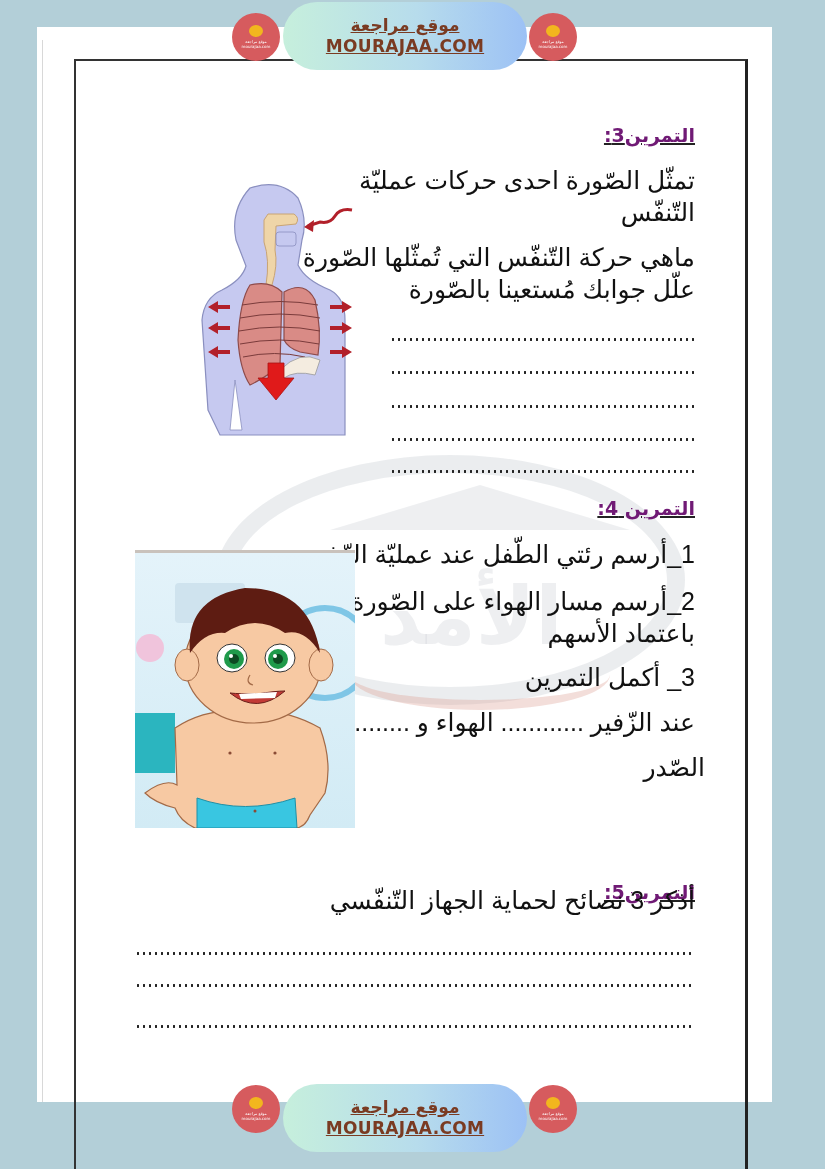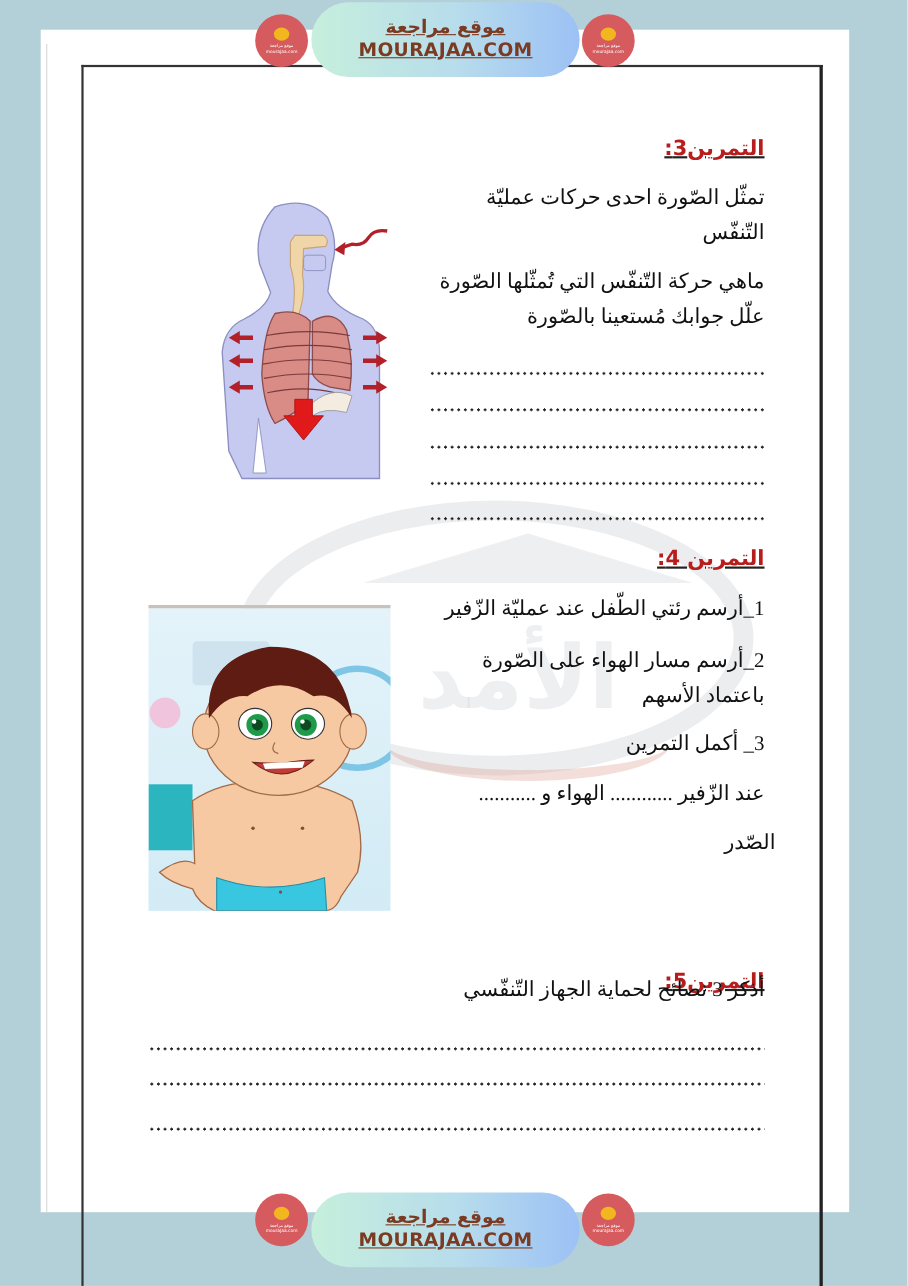--- a/index.html
+++ b/index.html
@@ -36,25 +36,25 @@
     color: rgba(205,210,215,0.35); direction: rtl;
     font-family: "DejaVu Sans", sans-serif;
   }
   .wm-arc-red {
     position: absolute; left: 350px; top: 640px; width: 260px; height: 60px;
     border-bottom: 10px solid rgba(220,160,150,0.35); border-radius: 0 0 50% 50%;
   }
 
   .rtl { direction: rtl; text-align: right; position: absolute; color: #111; }
   .heading {
-    font-size: 19px; font-weight: bold; color: #b91c1c;
+    font-size: 19px; font-weight: bold; color: #701a75;
     text-decoration: underline; text-decoration-color: #222; text-decoration-thickness: 2px;
     font-family: "DejaVu Sans", sans-serif;
   }
-  .body-text { font-size: 19px; line-height: 34px; font-family: Liberation Serif, serif; }
+  .body-text { font-size: 25px; line-height: 34px; font-family: Liberation Sans, sans-serif; }
   .dots {
     position: absolute; height: 3px;
     background-image: radial-gradient(circle, #222 1.1px, transparent 1.4px);
     background-size: 6px 3px; background-repeat: repeat-x;
   }
 
   
   .banner {
     position: absolute; left: 283px; width: 244px; height: 68px; border-radius: 34px;
     background: linear-gradient(90deg, #c6efdc 0%, #b7dcec 55%, #9cc1f5 100%);

